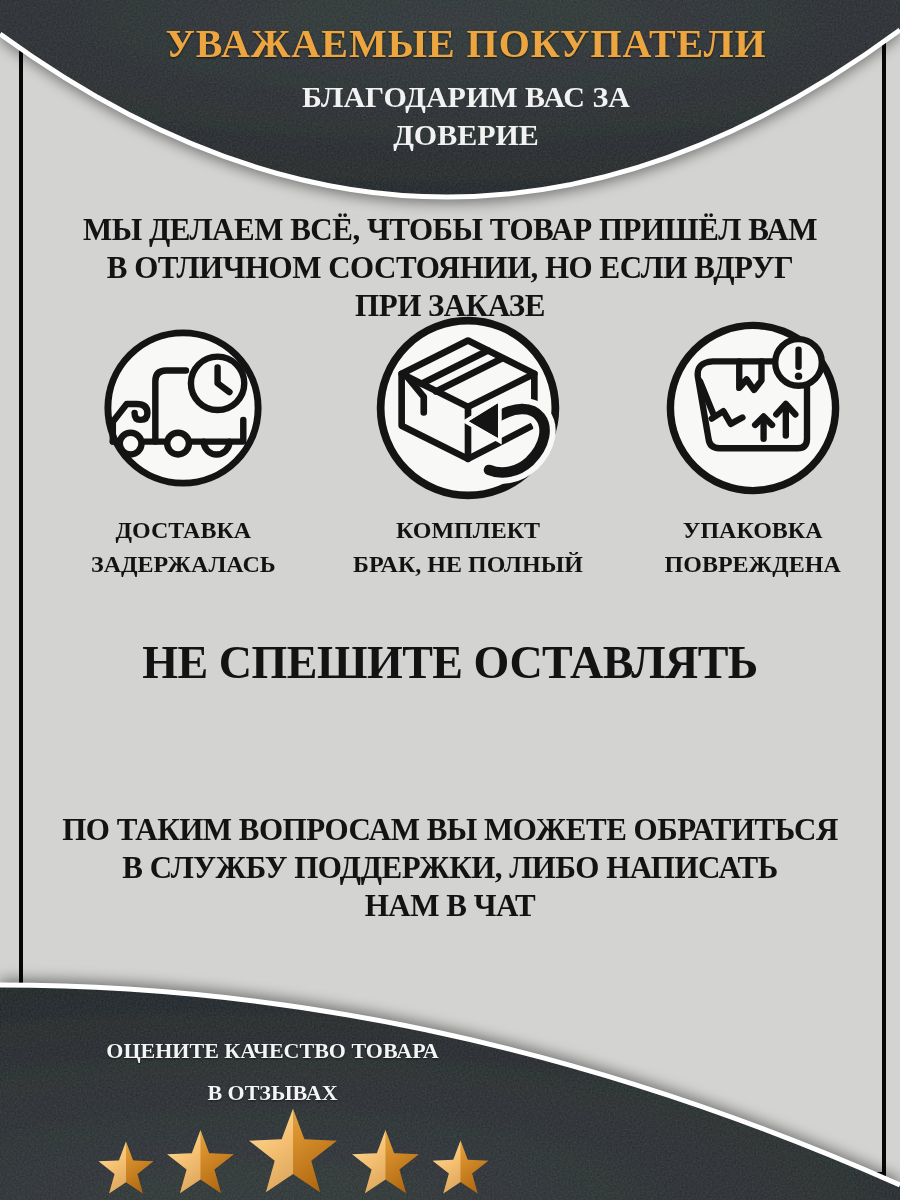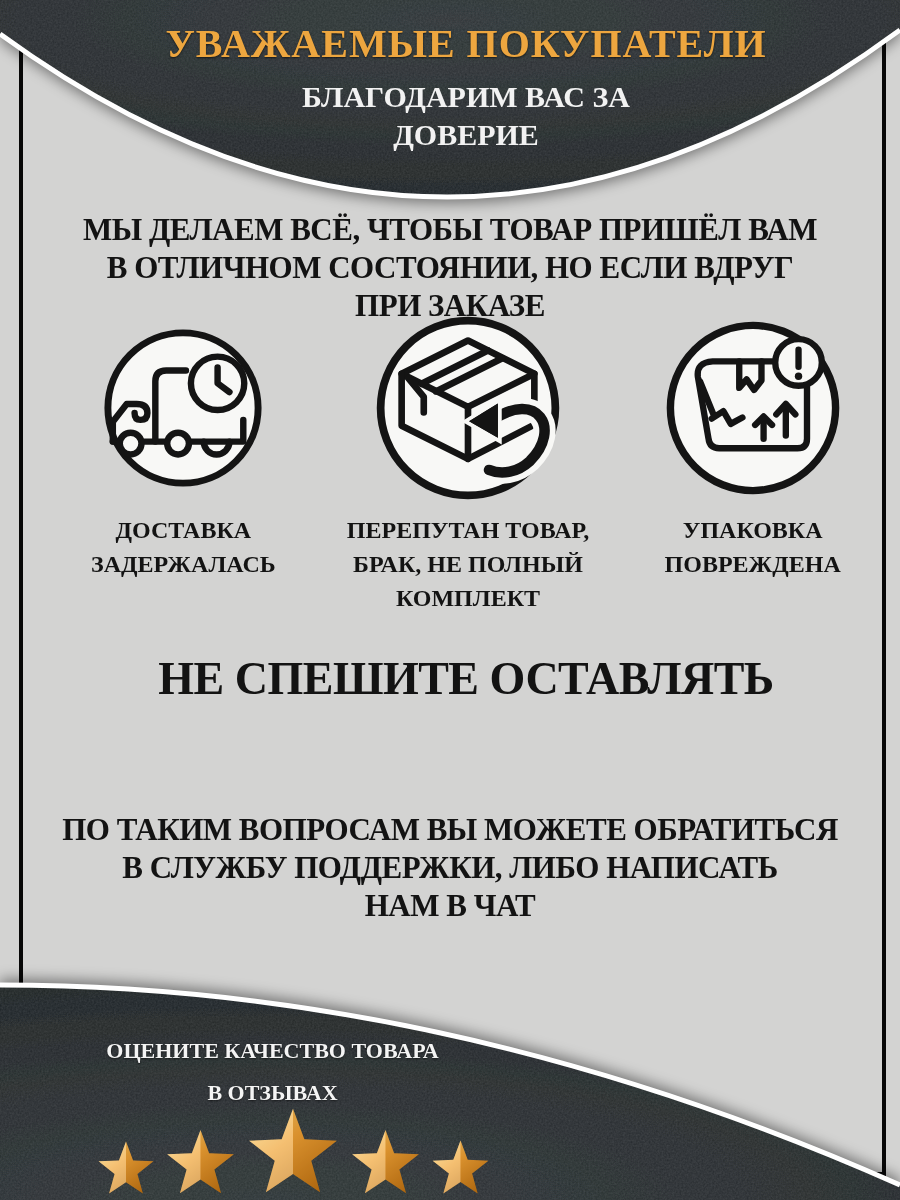--- a/index.html
+++ b/index.html
@@ -162,23 +162,22 @@
               <path d="M116,40 L56,70"></path>
               <path d="M31,58 L45,75 V89"></path>
             </g>
             <path d="M107,96 C148,68 170,104 141,133 C130,143 116,146 104,141" fill="none" stroke="#f8f8f6" stroke-width="20" stroke-linecap="round"></path>
             <path d="M107,96 C148,68 170,104 141,133 C130,143 116,146 104,141" fill="none" stroke="#141414" stroke-width="9.5" stroke-linecap="round"></path>
             <polygon points="112,81 86,97 112,112" fill="#141414" stroke="#f8f8f6" stroke-width="7" paint-order="stroke"></polygon>
             <polygon points="112,81 86,97 112,112" fill="#141414"></polygon>
           </svg>
         </div>
         <div class="issue-label">
-          <div>ПЕРЕПУТАН ТОВАР,</div>
+          <div>КОМПЛЕКТ</div>
           <div>БРАК, НЕ ПОЛНЫЙ</div>
-          <div>КОМПЛЕКТ</div>
         </div>
       </div>
 
       <div class="issue">
         <div class="icon-wrap">
           <svg class="issue-icon i3" viewBox="0 0 170 170">
             <circle cx="85" cy="85" r="78" fill="#f8f8f6" stroke="#141414" stroke-width="7"></circle>
             <g fill="none" stroke="#141414" stroke-width="6" stroke-linecap="round" stroke-linejoin="round">
               <path d="M47,41 H127 Q136,41 136,50 V114 Q136,123 127,123 H53 Q44,123 43,114 L33,56 Q31,42 47,41 Z"></path>
               <path d="M35,60 L48,92"></path>
@@ -195,21 +194,21 @@
           </svg>
         </div>
         <div class="issue-label">
           <div>УПАКОВКА</div>
           <div>ПОВРЕЖДЕНА</div>
         </div>
       </div>
 
     </div>
 
-    <h2 class="mid headline" style="margin:16px;position:absolute;font-family:Liberation Serif, serif;">
+    <h2 class="mid headline" style="margin:0;position:absolute;font-family:Liberation Serif, serif;">
       <span class="line">НЕ СПЕШИТЕ ОСТАВЛЯТЬ</span>
     </h2>
 
     <p class="mid support">
       <span class="line">ПО ТАКИМ ВОПРОСАМ ВЫ МОЖЕТЕ ОБРАТИТЬСЯ</span>
       <span class="line">В СЛУЖБУ ПОДДЕРЖКИ, ЛИБО НАПИСАТЬ</span>
       <span class="line">НАМ В ЧАТ</span>
     </p>
 
     <footer>

